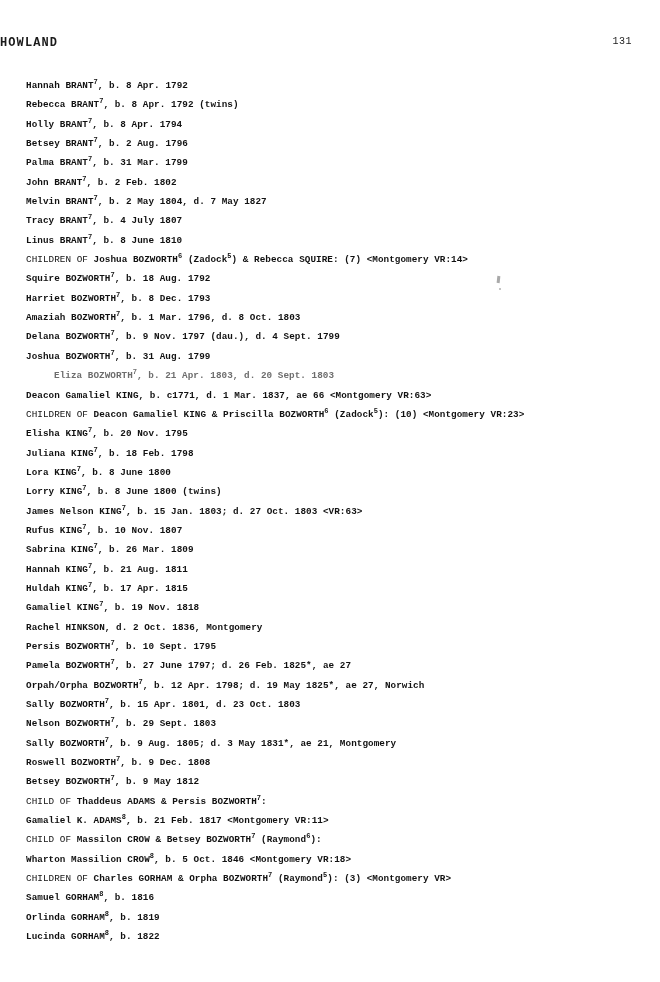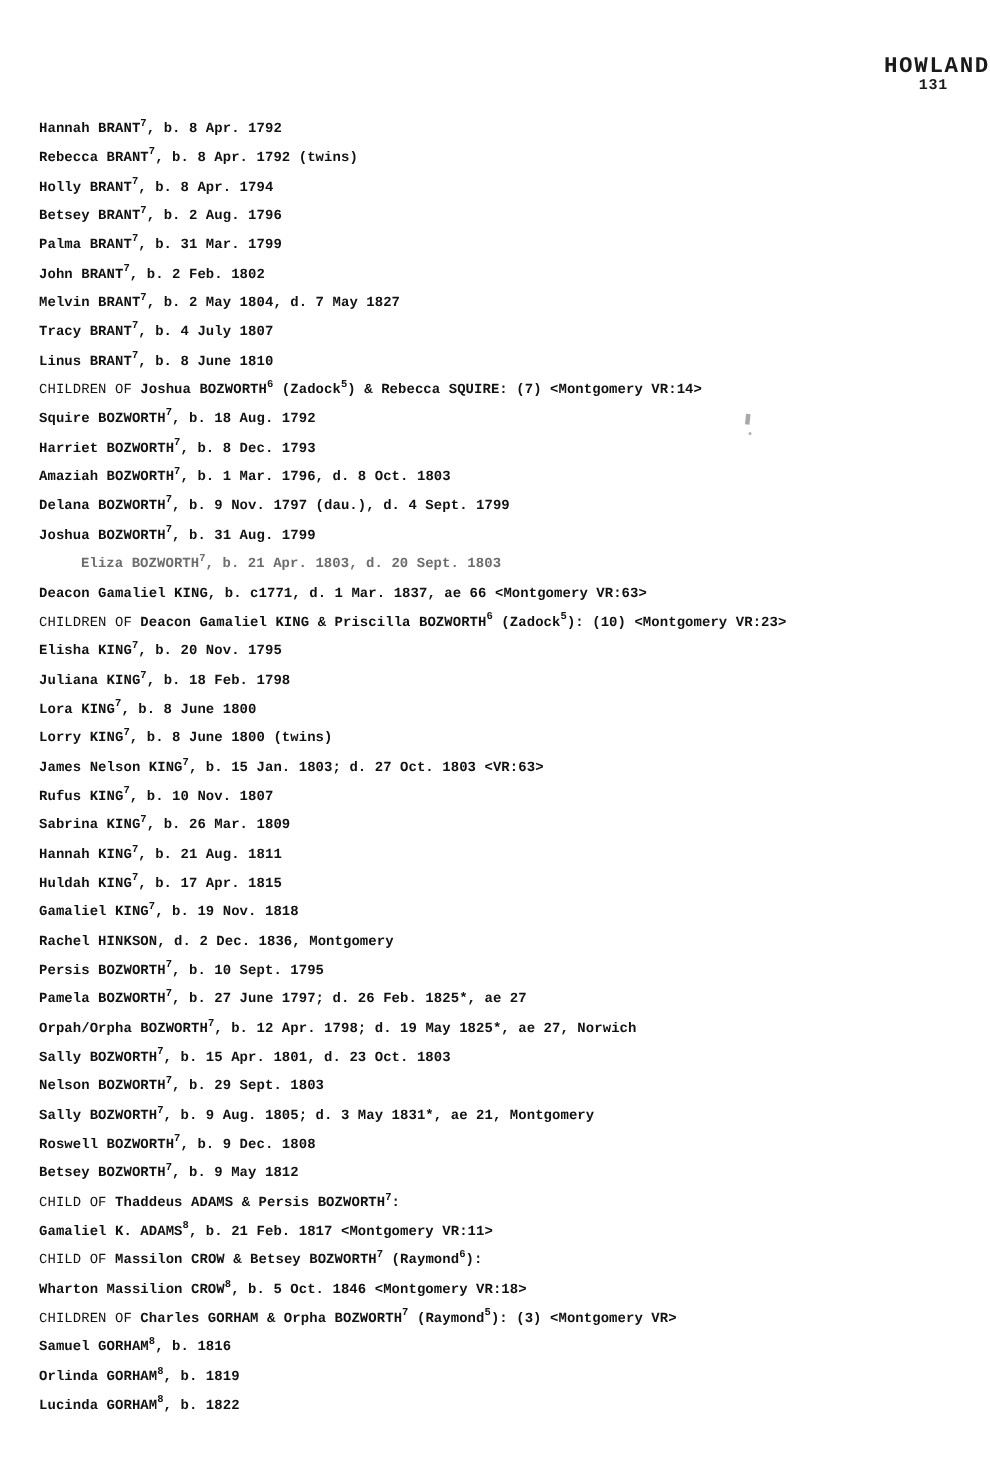--- a/index.html
+++ b/index.html
@@ -26,34 +26,34 @@
     position: absolute;
     top: 36px;
     left: 0;
     width: 660px;
     height: 16px;
   }
   .header-title {
     position: absolute;
     left: 0;
     width: 660px;
-    text-align: right;
+    text-align: left;
     font-family: "Liberation Mono", monospace;
-    font-size: 15px;
+    font-size: 12px;
     font-weight: bold;
     letter-spacing: 1.1px;
     color: #1a1a1a;
   }
   .header-pageno {
     position: absolute;
     right: 28px;
-    top: 16px;
+    top: 0;
     font-family: "Liberation Mono", monospace;
     font-size: 10px;
-    font-weight: bold;
+    font-weight: normal;
     letter-spacing: 0.5px;
     color: #1a1a1a;
   }
   .body-text {
     position: absolute;
     top: 76px;
     left: 26px;
     width: 616px;
   }
   .line {
@@ -132,21 +132,21 @@
       <div class="line">Elisha KING<span class="sup">7</span>, b. 20 Nov. 1795</div>
       <div class="line">Juliana KING<span class="sup">7</span>, b. 18 Feb. 1798</div>
       <div class="line">Lora KING<span class="sup">7</span>, b. 8 June 1800</div>
       <div class="line">Lorry KING<span class="sup">7</span>, b. 8 June 1800 (twins)</div>
       <div class="line">James Nelson KING<span class="sup">7</span>, b. 15 Jan. 1803; d. 27 Oct. 1803 &lt;VR:63&gt;</div>
       <div class="line">Rufus KING<span class="sup">7</span>, b. 10 Nov. 1807</div>
       <div class="line">Sabrina KING<span class="sup">7</span>, b. 26 Mar. 1809</div>
       <div class="line">Hannah KING<span class="sup">7</span>, b. 21 Aug. 1811</div>
       <div class="line">Huldah KING<span class="sup">7</span>, b. 17 Apr. 1815</div>
       <div class="line">Gamaliel KING<span class="sup">7</span>, b. 19 Nov. 1818</div>
-      <div class="line">Rachel HINKSON, d. 2 Dec. 1836, Montgomery</div>
+      <div class="line">Rachel HINKSON, d. 2 Oct. 1836, Montgomery</div>
       <div class="line">Persis BOZWORTH<span class="sup">7</span>, b. 10 Sept. 1795</div>
       <div class="line">Pamela BOZWORTH<span class="sup">7</span>, b. 27 June 1797; d. 26 Feb. 1825*, ae 27</div>
       <div class="line">Orpah/Orpha BOZWORTH<span class="sup">7</span>, b. 12 Apr. 1798; d. 19 May 1825*, ae 27, Norwich</div>
       <div class="line">Sally BOZWORTH<span class="sup">7</span>, b. 15 Apr. 1801, d. 23 Oct. 1803</div>
       <div class="line">Nelson BOZWORTH<span class="sup">7</span>, b. 29 Sept. 1803</div>
       <div class="line">Sally BOZWORTH<span class="sup">7</span>, b. 9 Aug. 1805; d. 3 May 1831*, ae 21, Montgomery</div>
       <div class="line">Roswell BOZWORTH<span class="sup">7</span>, b. 9 Dec. 1808</div>
       <div class="line">Betsey BOZWORTH<span class="sup">7</span>, b. 9 May 1812</div>
       <div class="line bold"><span class="b">CHILD OF</span> Thaddeus ADAMS &amp; Persis BOZWORTH<span class="sup">7</span>:</div>
       <div class="line">Gamaliel K. ADAMS<span class="sup">8</span>, b. 21 Feb. 1817 &lt;Montgomery VR:11&gt;</div>

